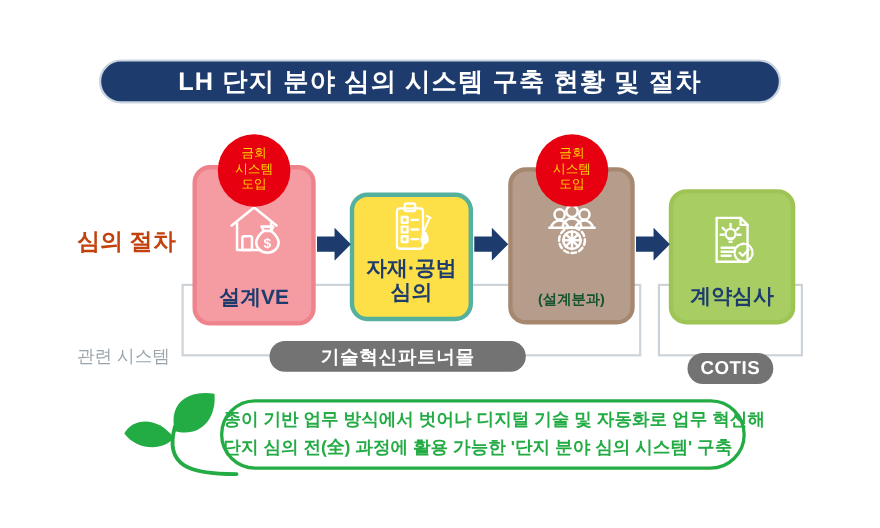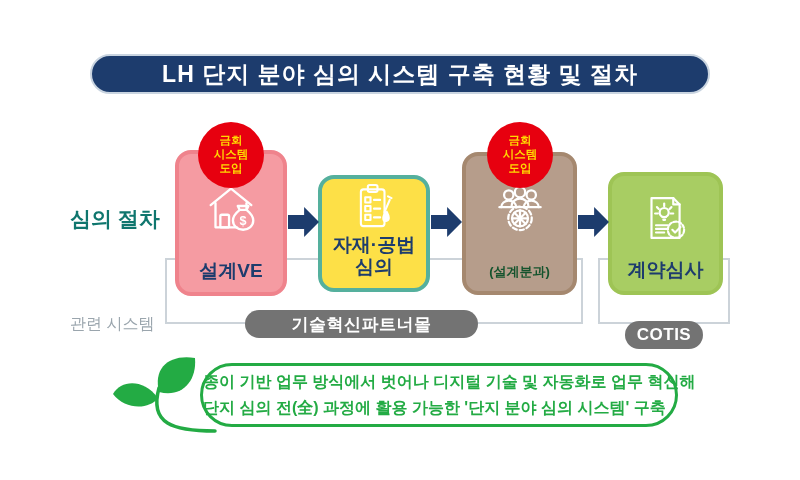--- a/index.html
+++ b/index.html
@@ -6,21 +6,21 @@
   #canvas{position:relative;width:800px;height:461px;background:#ffffff;overflow:hidden;
           font-family:"Liberation Sans","DejaVu Sans",sans-serif;}
 
   
   .banner{position:absolute;left:90px;top:54px;width:620px;height:40px;
           background:#1d3c6d;border:2px solid #c9d4e0;border-radius:22px;
           display:flex;align-items:center;justify-content:center;box-sizing:border-box;}
   .banner span{color:#ffffff;font-size:23px;font-weight:bold;letter-spacing:1px;}
 
   
-  .row-label-process{position:absolute;left:70px;top:205px;font-size:21px;font-weight:bold;color:#0f766e;}
+  .row-label-process{position:absolute;left:70px;top:205px;font-size:21px;font-weight:bold;color:#c2410c;}
   .row-label-systems{position:absolute;left:70px;top:314px;font-size:16px;color:#9aa5ad;}
 
   
   .bracket{position:absolute;border:2px solid #ccd3d9;box-sizing:border-box;z-index:1;background:transparent;}
   .bracket1{left:165px;top:258px;width:418px;height:66px;}
   .bracket2{left:598px;top:258px;width:132px;height:66px;}
 
   
   .card{position:absolute;z-index:2;border-radius:16px;box-sizing:border-box;
         display:flex;flex-direction:column;align-items:center;justify-content:flex-end;
@@ -29,21 +29,21 @@
   .card2{left:318px;top:175px;width:112px;height:117px;background:#fde047;border:4px solid #55b09d;}
   .card3{left:462px;top:152px;width:115px;height:143px;background:#b69d8b;border:4px solid #a5886f;}
   .card4{left:608px;top:172px;width:115px;height:123px;background:#a8cd63;border:4px solid #9ec455;}
   .card .icon{flex:1;display:flex;align-items:center;justify-content:center;width:100%;}
   .card-label{color:#1d3c6d;font-size:19px;font-weight:bold;line-height:1.15;text-align:center;}
   .card-sublabel{color:#14532d;font-size:13px;font-weight:bold;text-align:center;margin-top:1px;}
 
   
   .badge{position:absolute;z-index:3;width:66px;height:66px;border-radius:50%;background:#e7000f;
          display:flex;flex-direction:column;align-items:center;justify-content:center;line-height:1.2;}
-  .badge span{color:#ffd900;font-size:11.5px;font-weight:bold;}
+  .badge span{color:#ffd900;font-size:11.5px;font-weight:normal;}
   .badge1{left:198px;top:122px;}
   .badge3{left:487px;top:122px;}
 
   
   .arrow{position:absolute;z-index:2;width:31px;height:30px;background:#1d3c6d;
          clip-path:polygon(0 27%,52% 27%,52% 0,100% 50%,52% 100%,52% 73%,0 73%);}
   .arrow1{left:288px;top:207px;}
   .arrow2{left:431px;top:207px;}
   .arrow3{left:578px;top:207px;}
 

